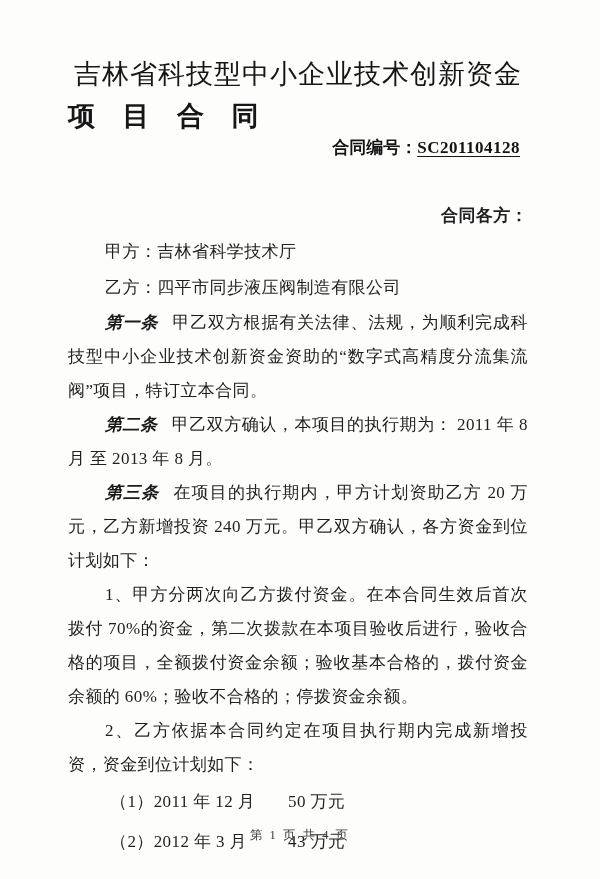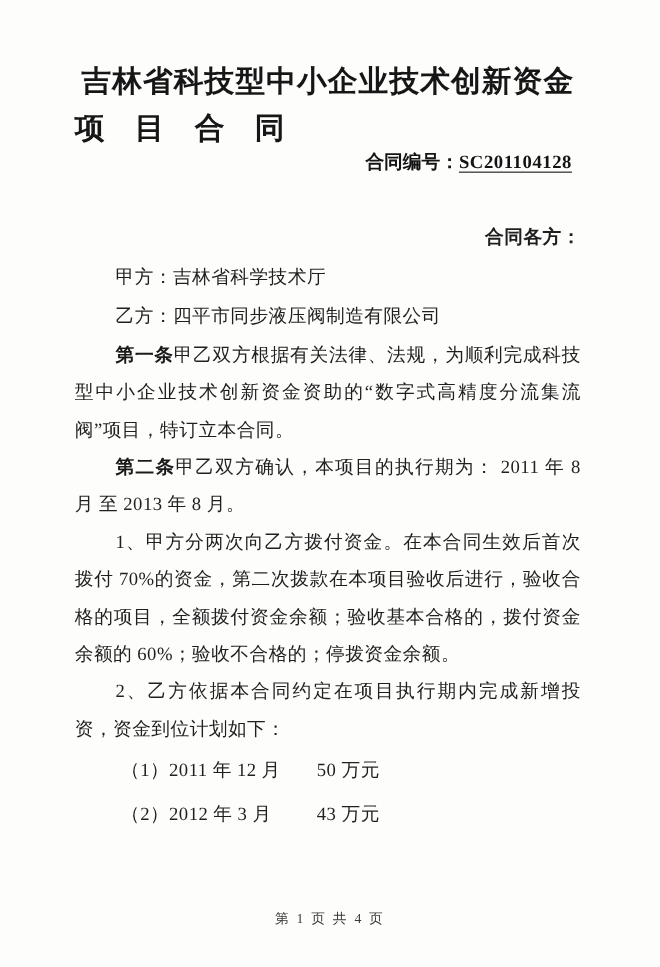--- a/index.html
+++ b/index.html
@@ -16,21 +16,21 @@
     color: #1f1f1f;
     font-family: "Liberation Serif", serif;
     overflow: hidden;
     box-sizing: border-box;
     padding: 0 72px 0 68px;
   }
   .title-1 {
     margin: 55px 0 0 0;
     font-family: "Liberation Sans", sans-serif;
     font-size: 27px;
-    font-weight: bold;
+    font-weight: normal;
     color: #161616;
     text-align: center;
     letter-spacing: 1px;
     line-height: 38px;
   }
   .title-2 {
     margin: 4px 0 0 0;
     font-family: "Liberation Sans", sans-serif;
     font-size: 27px;
     font-weight: bold;
@@ -70,21 +70,22 @@
   .party {
     padding-left: 37px;
     line-height: 36px;
   }
   .clause {
     text-indent: 37px;
     text-align: justify;
     line-height: 34px;
   }
   .clause-label {
-    margin-right: 0;
+    margin-right: 14px;
+    font-style: italic;
   }
   .sched-row {
     padding-left: 42px;
     line-height: 40px;
     white-space: nowrap;
   }
   .sched-left {
     display: inline-block;
     width: 178px;
   }
@@ -114,20 +115,21 @@
   <div class="body">
 
     <p class="parties-heading">合同各方：</p>
     <p class="party">甲方：吉林省科学技术厅</p>
     <p class="party">乙方：四平市同步液压阀制造有限公司</p>
 
     <p class="clause"><span class="bold clause-label">第一条</span><span>甲乙双方根据有关法律、法规，为顺利完成科技型中小企业技术创新资金资助的“数字式高精度分流集流阀”项目，特订立本合同。</span></p>
 
     <p class="clause"><span class="bold clause-label">第二条</span><span>甲乙双方确认，本项目的执行期为： 2011 年 8 月 至 2013 年 8 月。</span></p>
 
+    <p class="clause"><span class="bold clause-label">第三条</span><span>在项目的执行期内，甲方计划资助乙方 20 万元，乙方新增投资 240 万元。甲乙双方确认，各方资金到位计划如下：</span></p>
 
     <p class="clause">1、甲方分两次向乙方拨付资金。在本合同生效后首次拨付 70%的资金，第二次拨款在本项目验收后进行，验收合格的项目，全额拨付资金余额；验收基本合格的，拨付资金余额的 60%；验收不合格的；停拨资金余额。</p>
 
     <p class="clause">2、乙方依据本合同约定在项目执行期内完成新增投资，资金到位计划如下：</p>
 
     <div class="sched-row">
       <span class="sched-left"><span>（1）</span><span>2011 年 12 月</span></span><span>50 万元</span>
     </div>
 
     <div class="sched-row">

